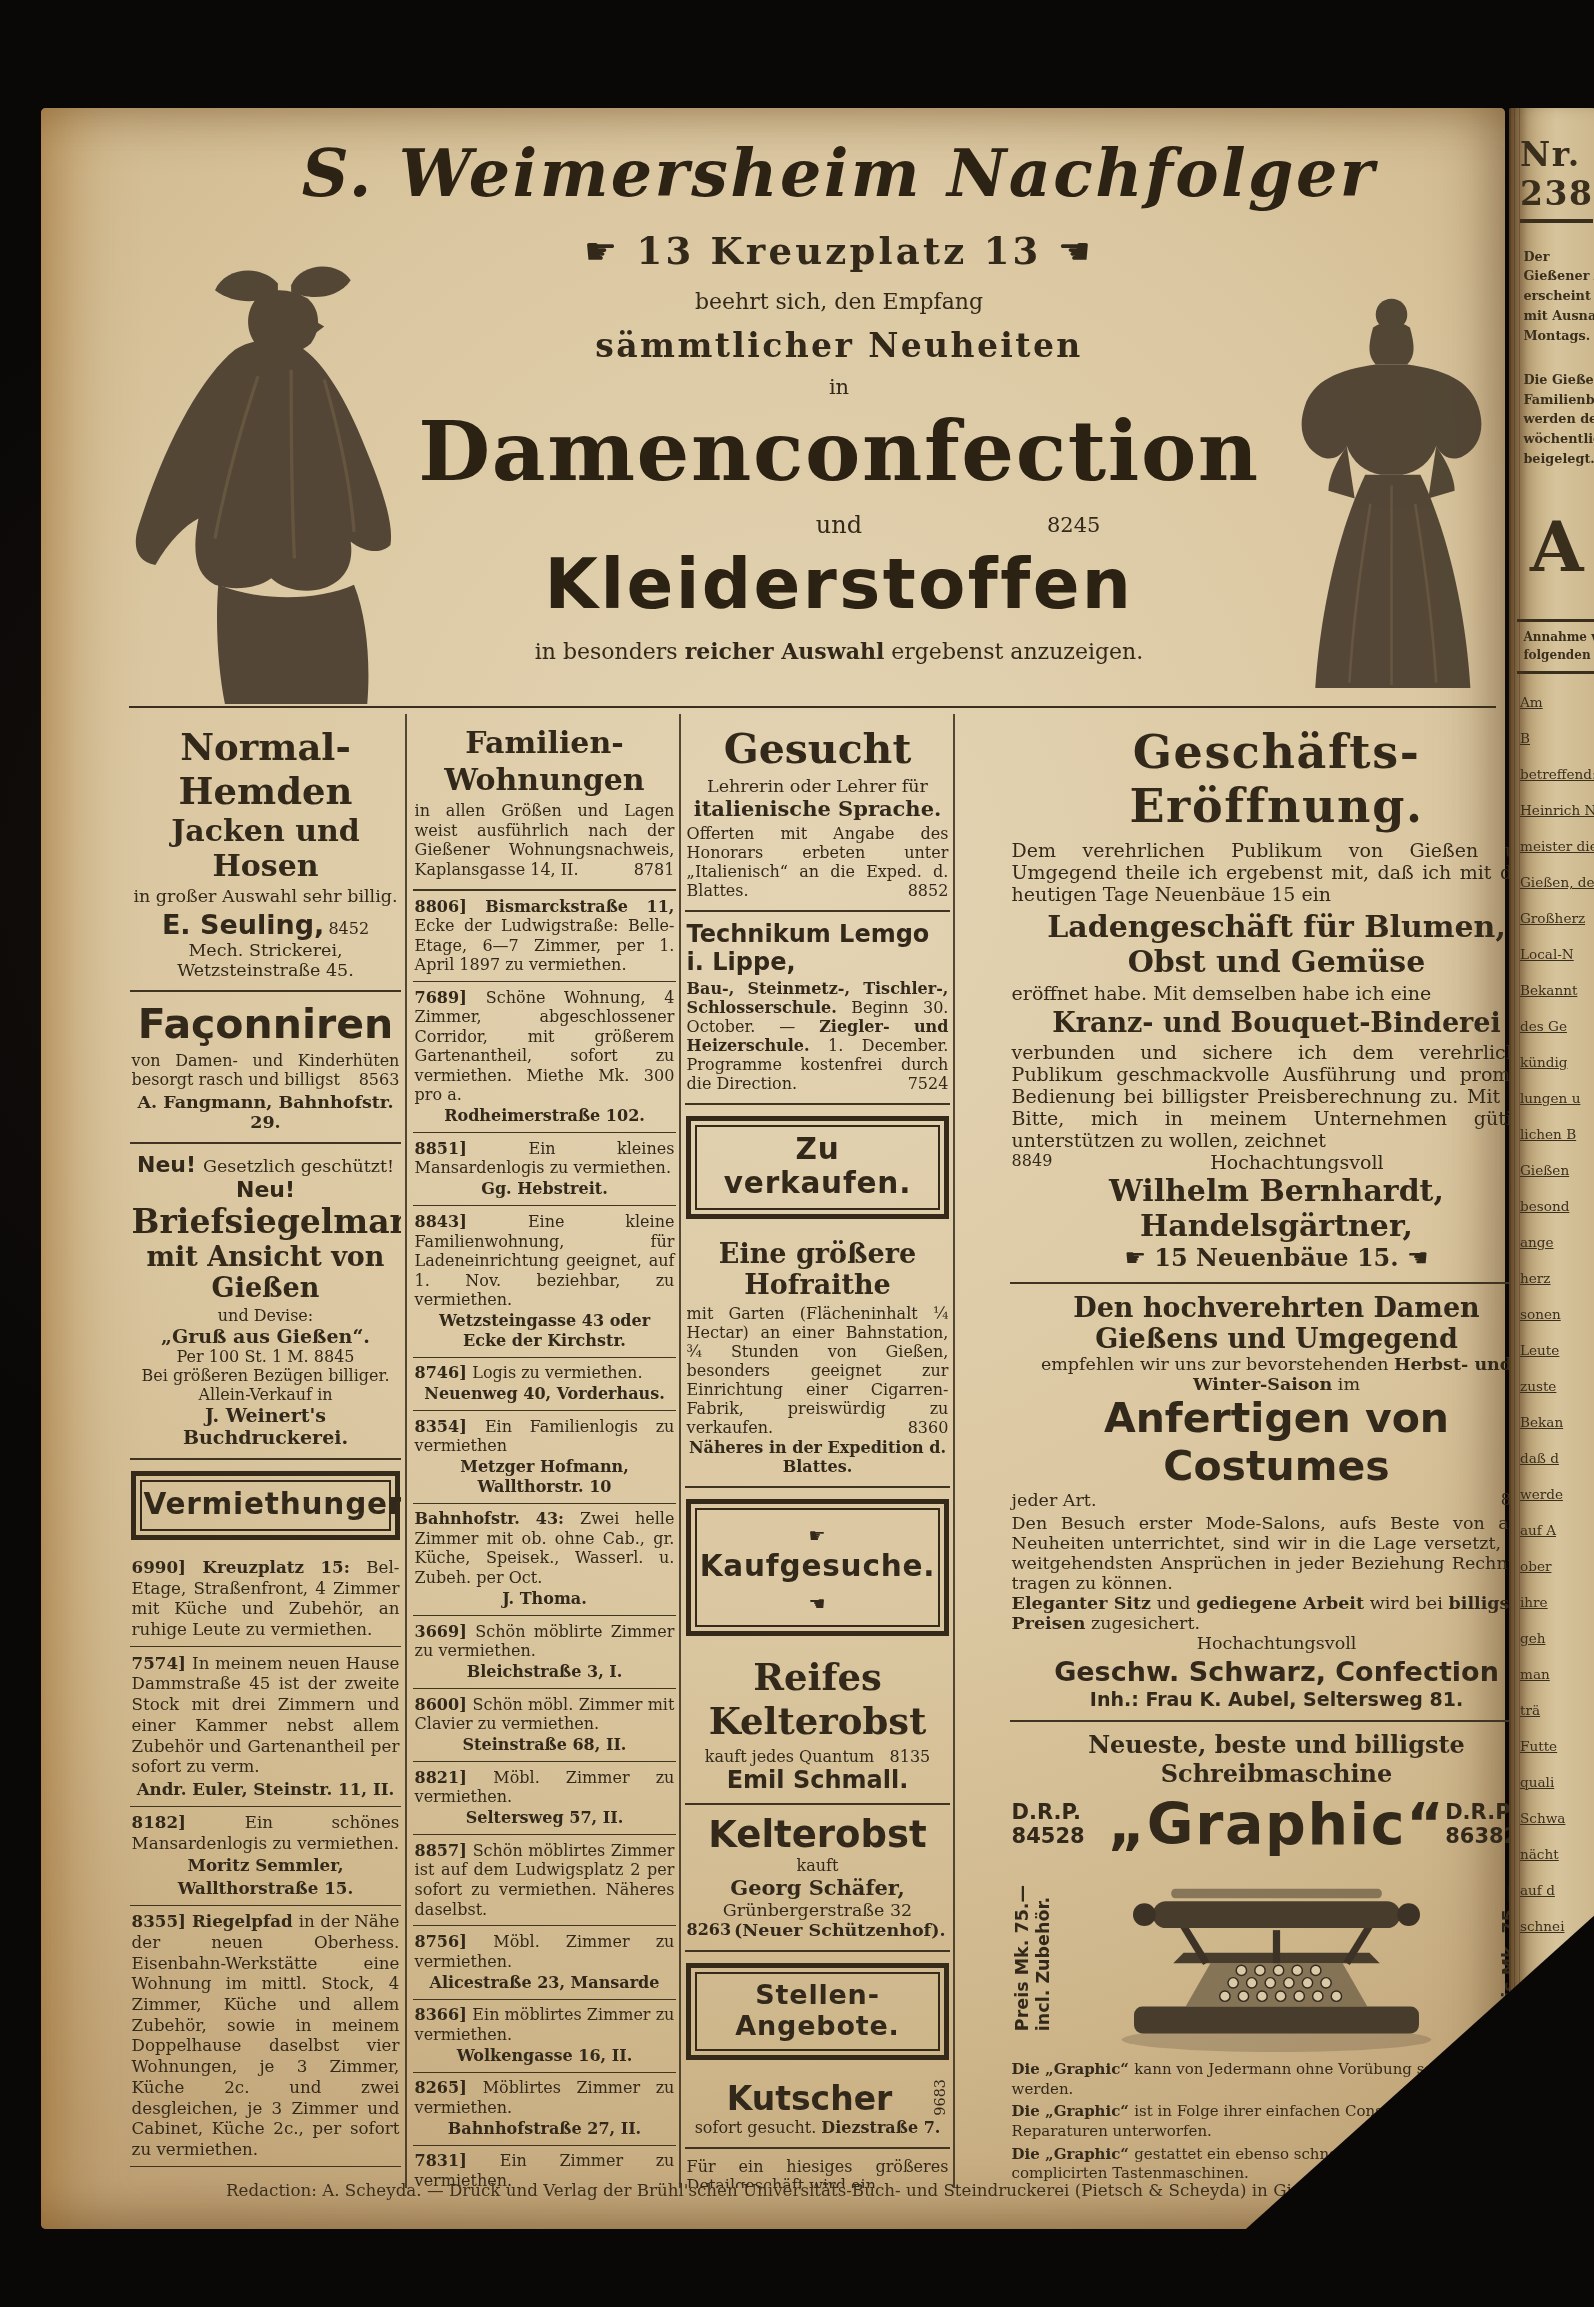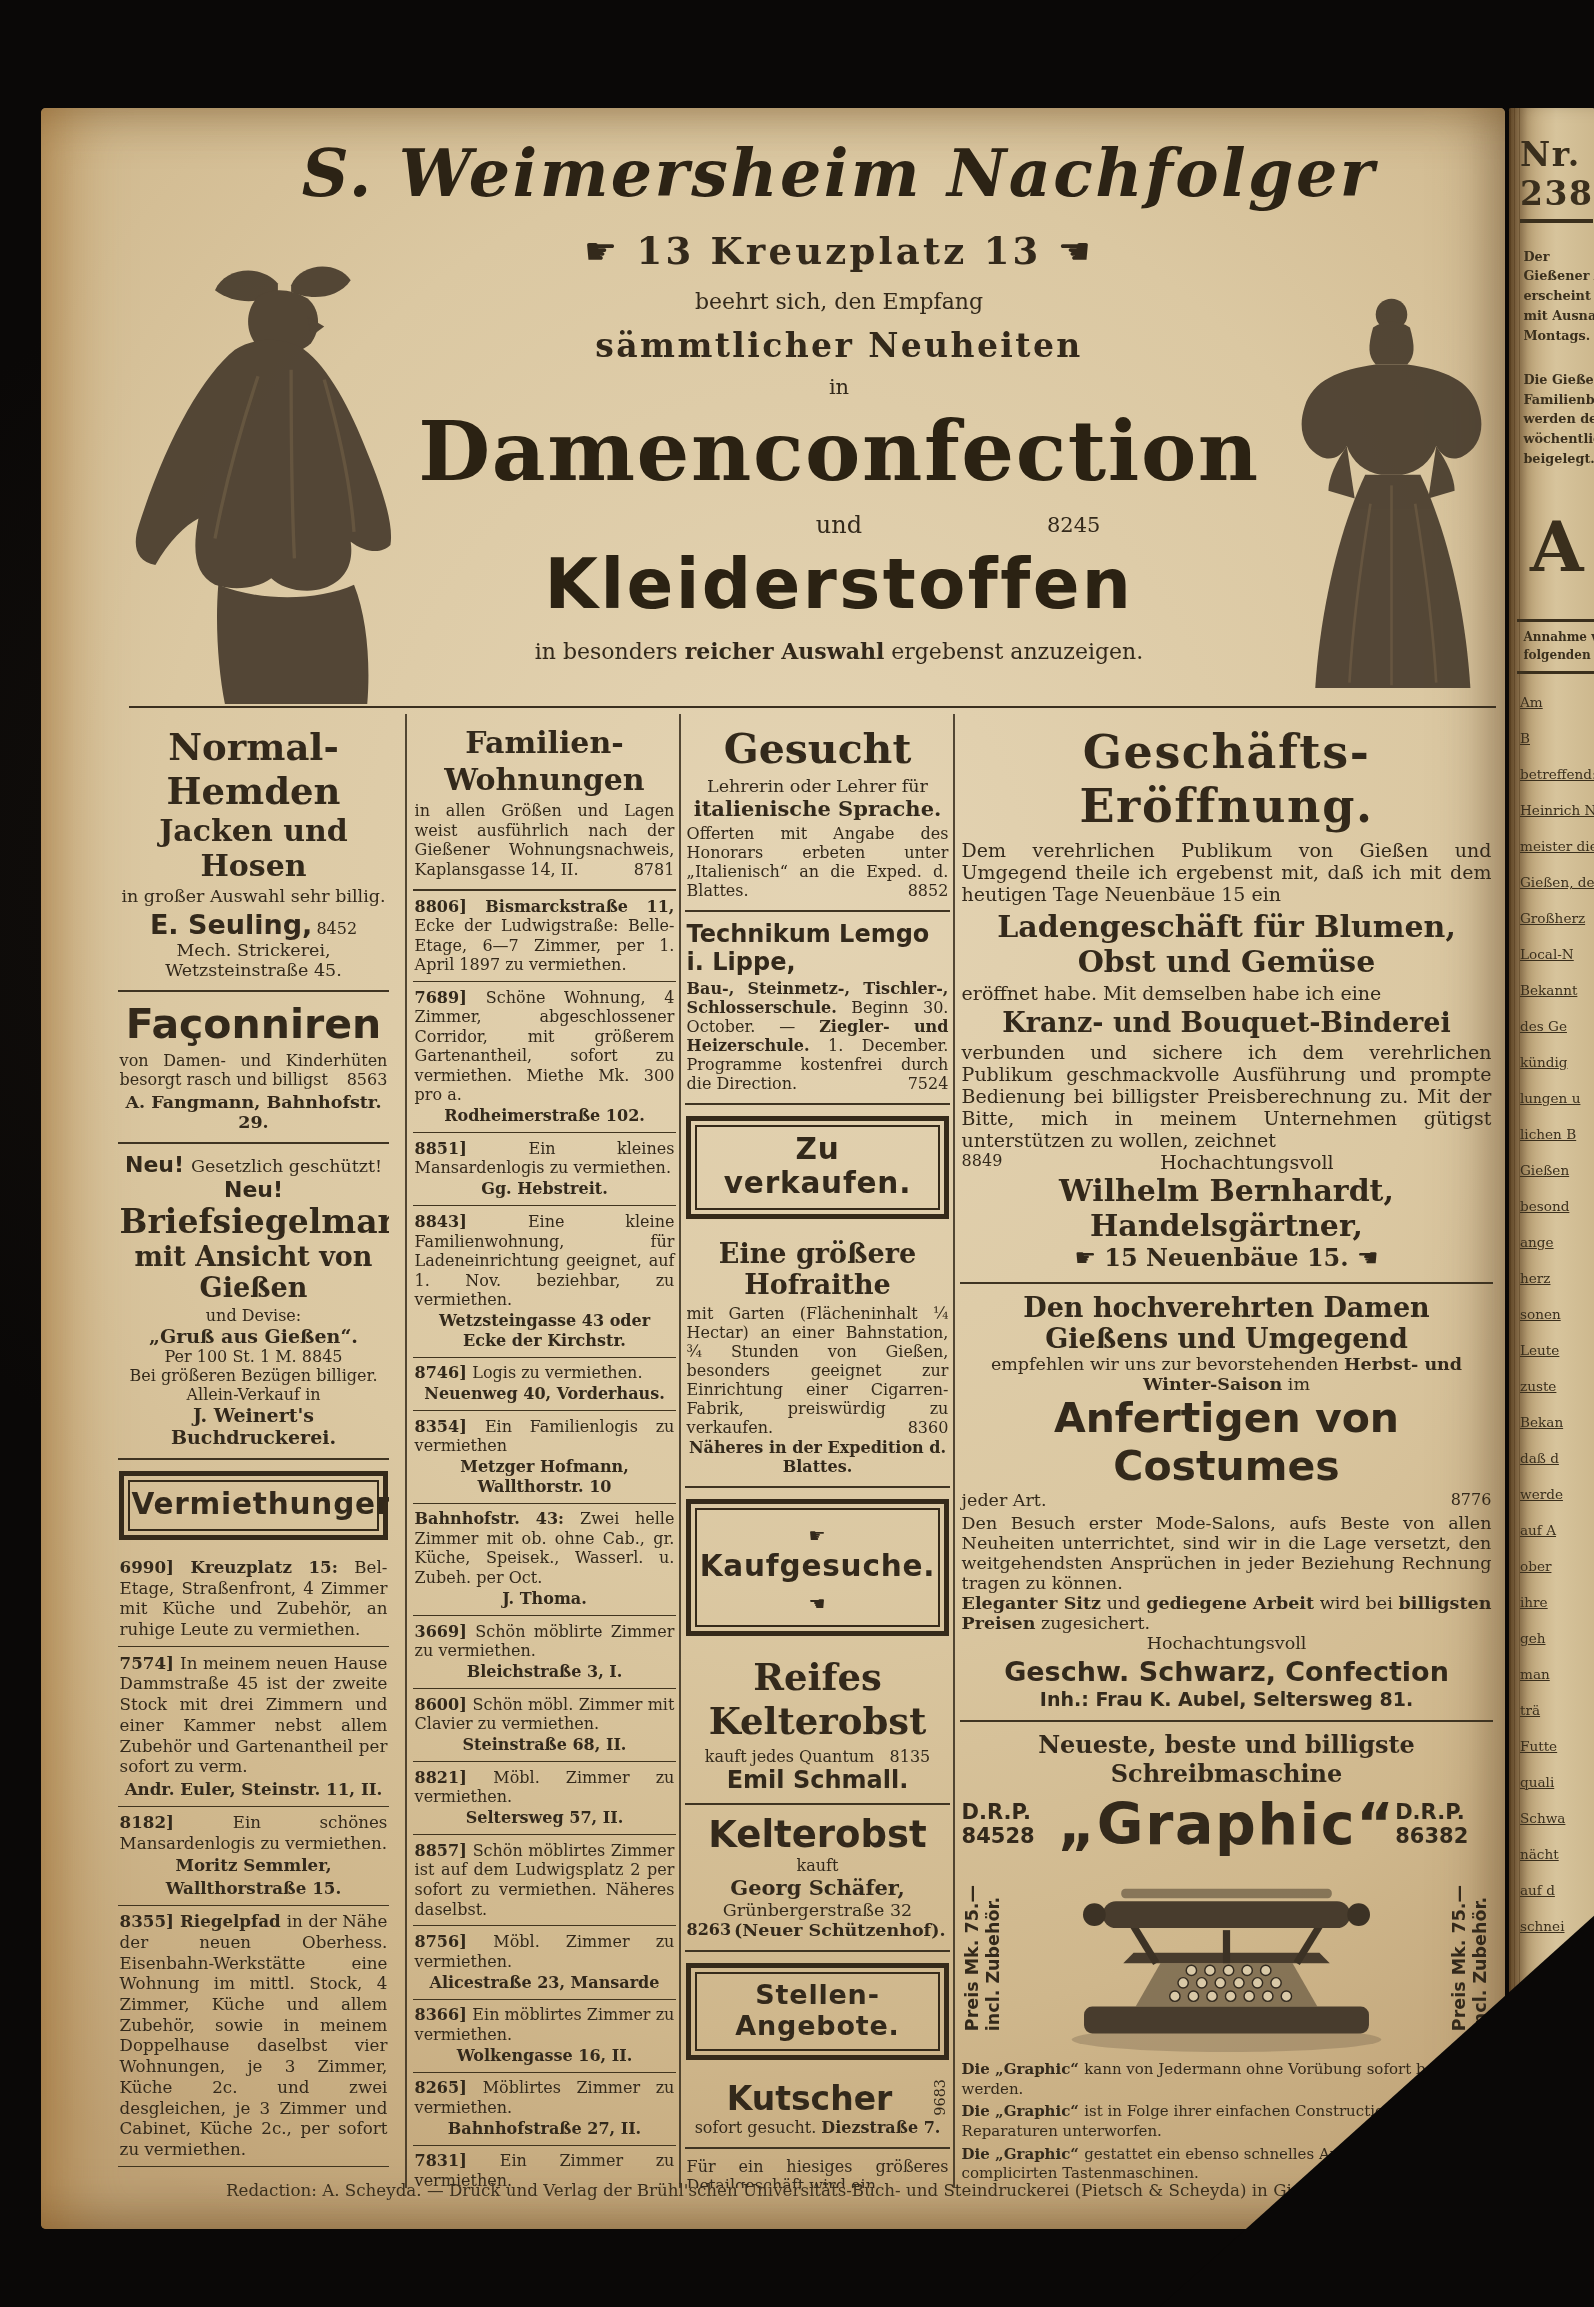--- a/index.html
+++ b/index.html
@@ -55,24 +55,24 @@
   .t-undrow { position:relative; font-size:24px; margin-top:11px; }
   .t-undrow .num { position:absolute; left:66%; top:1.6px; font-size:21px; }
   .t-kleider { font-family:"DejaVu Sans","Liberation Sans",sans-serif; font-size:69px; font-weight:bold; letter-spacing:2.4px; margin-top:4.8px; color:#2b2213; }
   .t-close { font-size:22px; margin-top:14.4px; }
   .figure { position:absolute; }
   
   .hrule-top { position:absolute; left:88px; width:1367px; top:598px; height:2.4px; background:#3a2f1f; }
   .vrule { position:absolute; top:606px; height:1474px; width:2.4px; background:#3a2f1f; opacity:.85; }
   #vr1{left:364px;} #vr2{left:638px;} #vr3{left:912px;}
   .col { position:absolute; top:609px; height:1471px; overflow:hidden; }
-  #col1{left:77px; width:271px;}
+  #col1{left:89px; width:271px;}
   #col2{left:372px; width:263px;}
   #col3{left:644px; width:265px;}
-  #col4{left:919px; width:533px;}
+  #col4{left:969px; width:533px;}
   .tc{text-align:center;} .tj{text-align:justify;}
   .sf{font-family:"DejaVu Sans","Liberation Sans",sans-serif;}
   .w{font-weight:bold;}
   .s18{font-size:14.4px;} .s20{font-size:16px;} .s22{font-size:17.5px;}
   .s24{font-size:19px;} .s26{font-size:21px;} .s28{font-size:22px;text-align:center;} .s30{font-size:24px;}
   .s34{font-size:27px;} .s38{font-size:30px;} .s42{font-size:33px;} .s46{font-size:37px;}
   .s52{font-size:41px;} .s58{font-size:46px;}
   .adblock { padding:8px 1.6px 9.6px; border-bottom:2.4px solid #3f3422; }
   .adblock:last-child { border-bottom:none; }
   .secbox { border:5.6px solid #352a1a; padding:4px; margin:11px 0.8px; }

